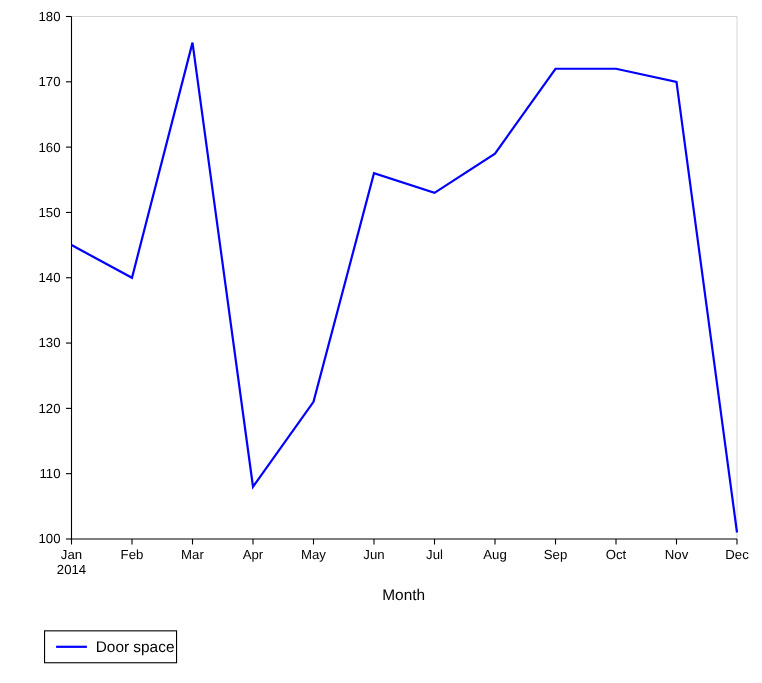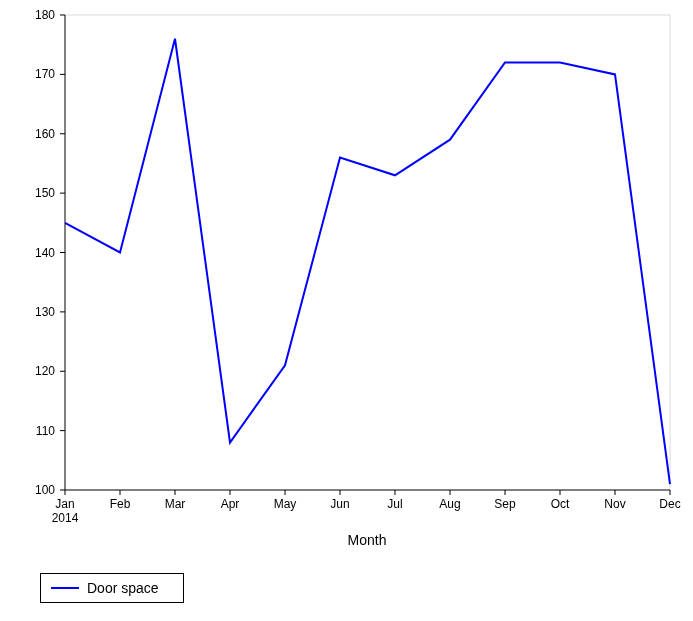--- a/index.html
+++ b/index.html
@@ -18,21 +18,21 @@
     }
     svg.main-chart {
       position: absolute;
       top: 0; left: 0;
     }
     .legend-box {
       position: absolute;
       bottom: 18px;
       left: 40px;
       border: 1px solid #000;
-      padding: 6px 24px 6px 10px;
+      padding: 6px 1px 6px 10px;
       display: flex;
       align-items: center;
       gap: 8px;
       background: #fff;
     }
     .legend-line {
       display: inline-block;
       width: 28px;
       height: 2px;
       background: blue;

